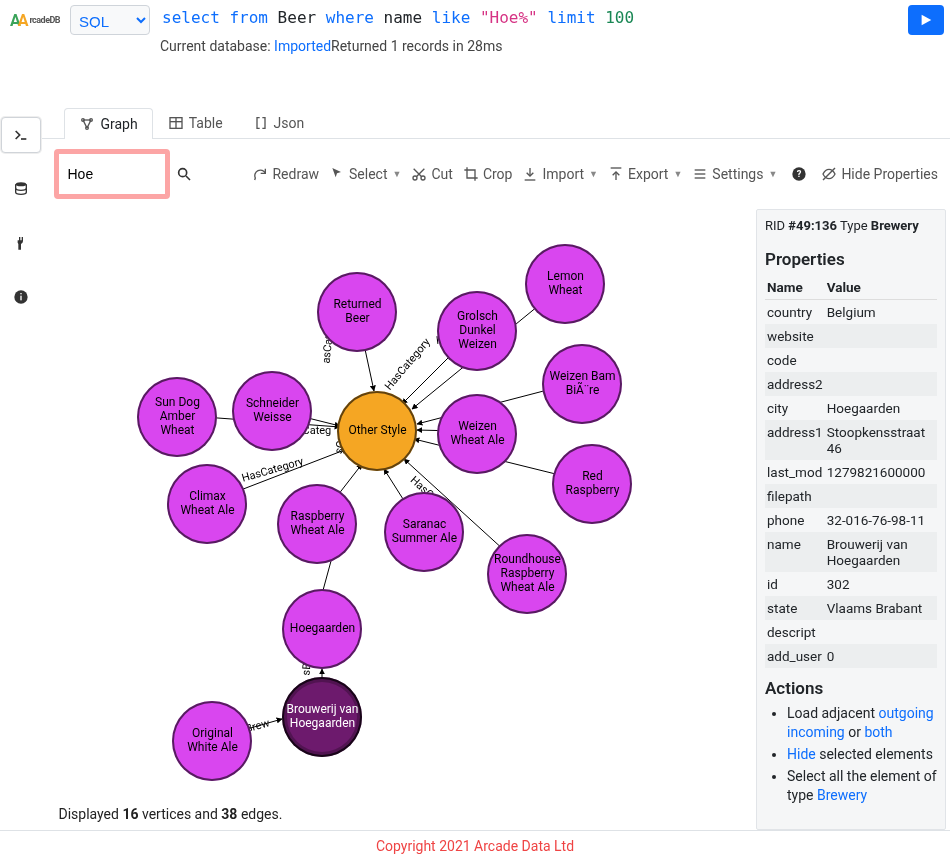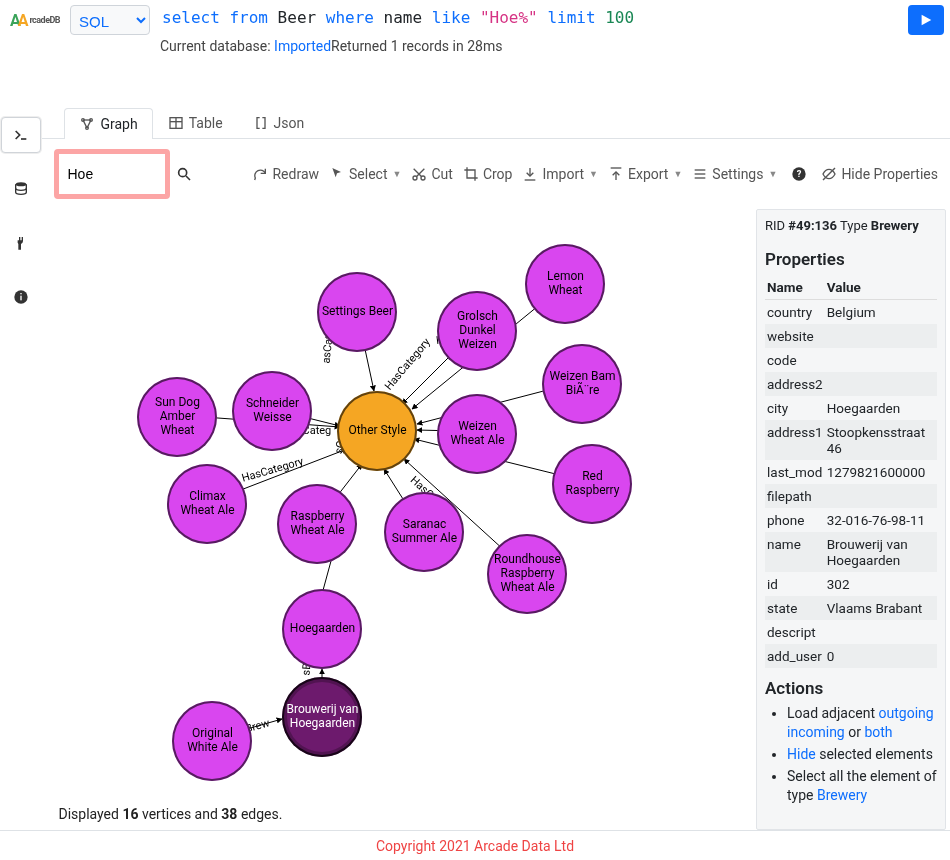--- a/index.html
+++ b/index.html
@@ -439,21 +439,21 @@
         <div class="edge-label" style="left:260px; top:215px;">Categ</div>
         <div class="edge-label" style="left:296px; top:238px; transform:rotate(-75deg);">sCateg</div>
         <div class="edge-label" style="left:284px; top:148px; transform:rotate(-84deg);">asCateg</div>
         <div class="edge-label" style="left:394px; top:125px; transform:rotate(-7deg);">Ha</div>
         <div class="edge-label" style="left:425px; top:193px; transform:rotate(-12deg);">gory</div>
         <div class="edge-label" style="left:316px; top:246px; transform:rotate(-70deg);">sCateg</div>
         <div class="edge-label" style="left:264px; top:460px; transform:rotate(-86deg);">sBrew</div>
         <div class="edge-label" style="left:198px; top:515px; transform:rotate(-15deg);">sBrew</div>
 
         <div class="node cyan" style="left:523px; top:75px;">Lemon Wheat</div>
-        <div class="node cyan" style="left:315px; top:103px;">Settings Beer</div>
+        <div class="node cyan" style="left:315px; top:103px;">Returned Beer</div>
         <div class="node cyan" style="left:435px; top:122px;">Grolsch Dunkel Weizen</div>
         <div class="node cyan" style="left:540px; top:175px;">Weizen Bam BiÃ¨re</div>
         <div class="node cyan" style="left:135px; top:208px;">Sun Dog Amber Wheat</div>
         <div class="node cyan" style="left:230px; top:202px;">Schneider Weisse</div>
         <div class="node orange" style="left:335px; top:222px;">Other Style</div>
         <div class="node cyan" style="left:435px; top:225px;">Weizen Wheat Ale</div>
         <div class="node cyan" style="left:550px; top:275px;">Red Raspberry</div>
         <div class="node cyan" style="left:165px; top:295px;">Climax Wheat Ale</div>
         <div class="node cyan" style="left:275px; top:315px;">Raspberry Wheat Ale</div>
         <div class="node cyan" style="left:382px; top:323px;">Saranac Summer Ale</div>

